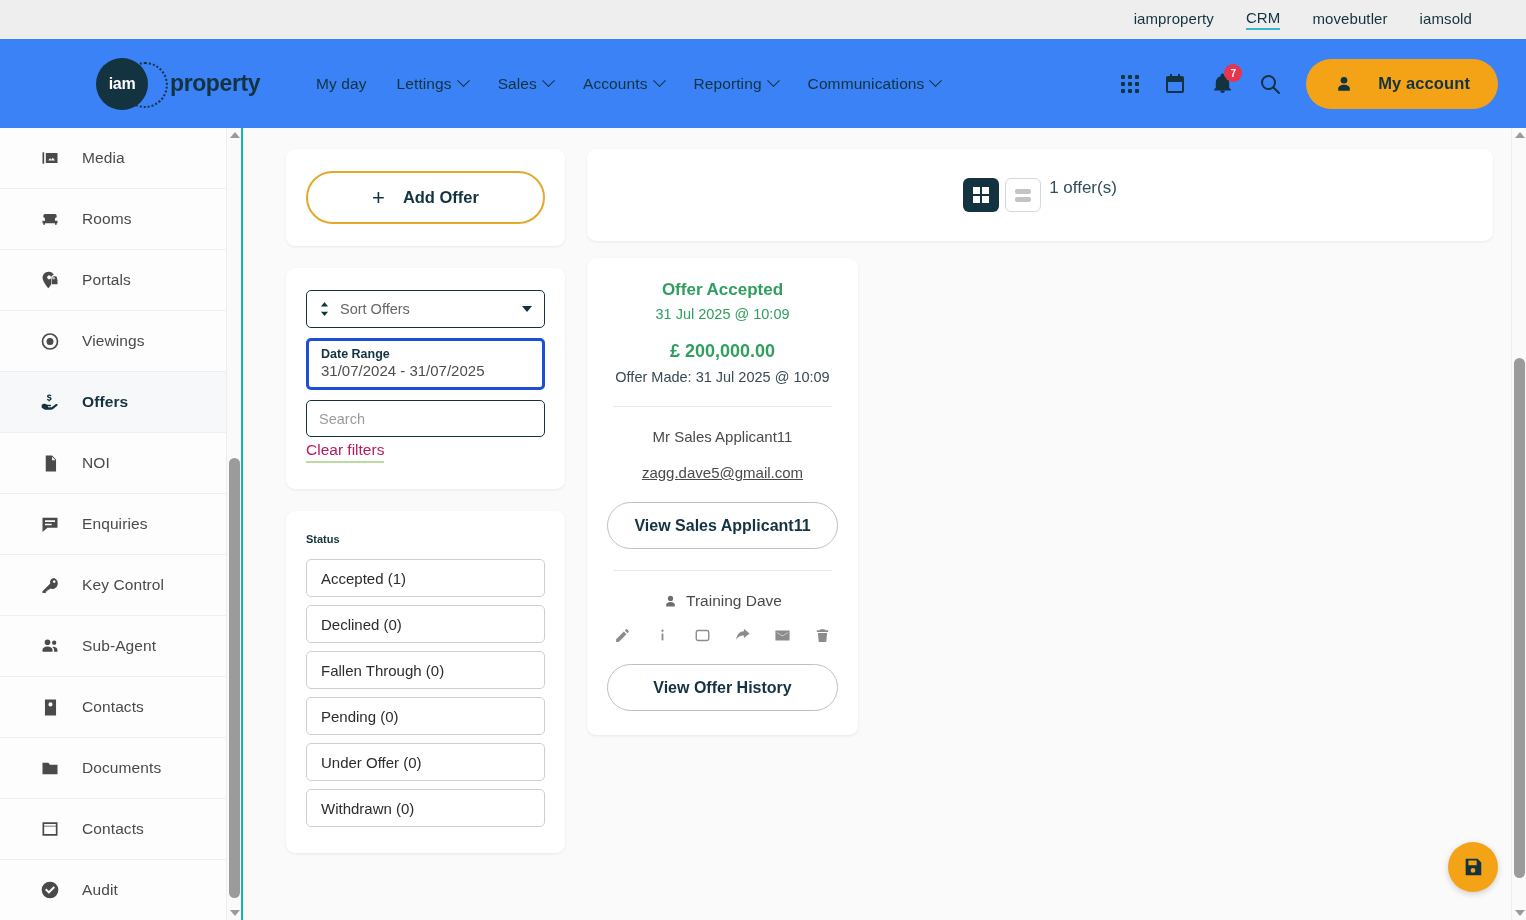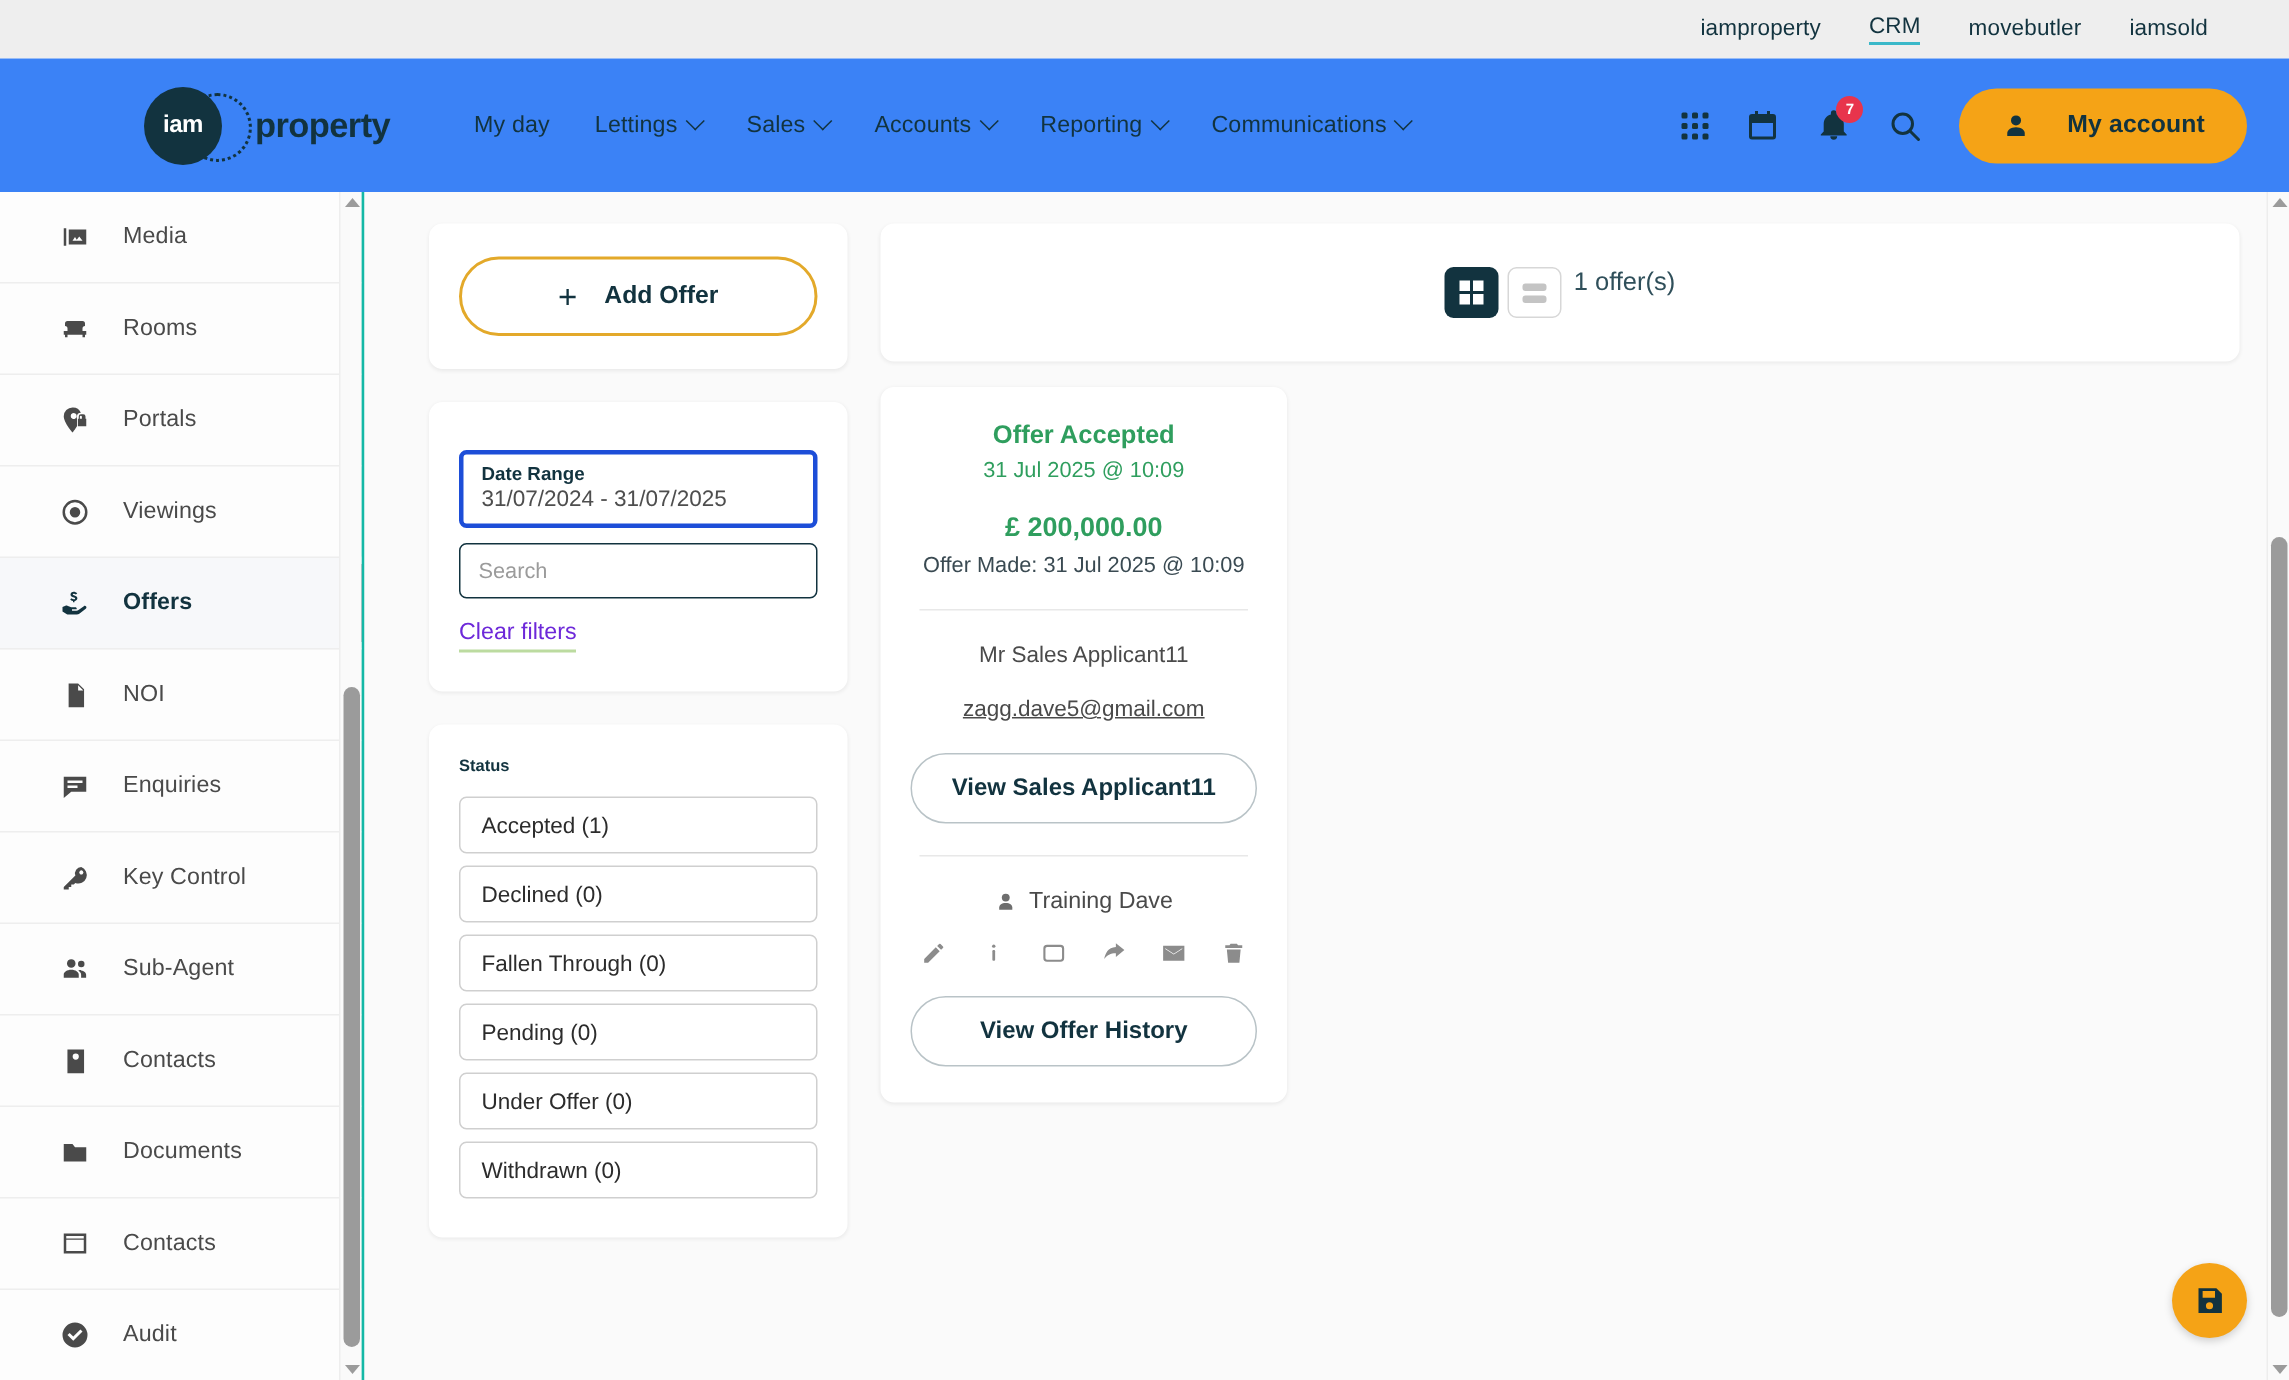--- a/index.html
+++ b/index.html
@@ -196,22 +196,22 @@
   .date-label { font-size: 12.5px; font-weight: bold; color: #12333f; }
   .date-value { font-size: 15px; color: #4e4e4e; margin-top: 1px; }
   .search-box {
     width: 100%; height: 37px; margin-top: 10px;
     border: 1px solid #12333f; border-radius: 5px;
     padding: 0 12px; font-size: 14.5px; color: #333;
     font-family: "Liberation Sans", sans-serif; background: #fff;
   }
   .search-box::placeholder { color: #9b9b9b; }
   .clear-filters {
-    display: inline-block; margin-top: 14px;
-    font-size: 15.5px; color: #6d28d9; font-weight: normal;
+    display: inline-block; margin-top: 4px;
+    font-size: 15.5px; color: #be185d; font-weight: normal;
     border-bottom: 2px solid #bcdba0; cursor: pointer;
     padding-bottom: 2px;
   }
 
   .status-card { padding: 22px 20px 26px; }
   .status-title { font-size: 11px; font-weight: bold; color: #12333f; margin-bottom: 14px; }
   .status-btn {
     width: 100%; height: 38px; margin-bottom: 8px;
     border: 1px solid #cfcfcf; border-radius: 5px;
     background: #fff; text-align: left;
@@ -513,20 +513,30 @@
     <div class="filters">
 
       <div class="card addoffer-card">
         <button class="add-offer-btn">
           <span class="plus">+</span>
           <span>Add Offer</span>
         </button>
       </div>
 
       <div class="card filter-card">
+        <div class="select-box">
+          <span class="sort-arrows">
+            <svg width="11" height="14" viewBox="0 0 12 16" fill="#12333f">
+                <path d="M6 0l4 5H2L6 0z"></path>
+                <path d="M6 16l-4-5h8l-4 5z"></path>
+              </svg>
+          </span>
+          <span>Sort Offers</span>
+          <span class="caret"></span>
+        </div>
 
         <div class="date-box">
           <div class="date-label">Date Range</div>
           <div class="date-value">31/07/2024 - 31/07/2025</div>
         </div>
 
         <input class="search-box" type="text" placeholder="Search" style="">
 
         <div><span class="clear-filters">Clear filters</span></div>
       </div>

